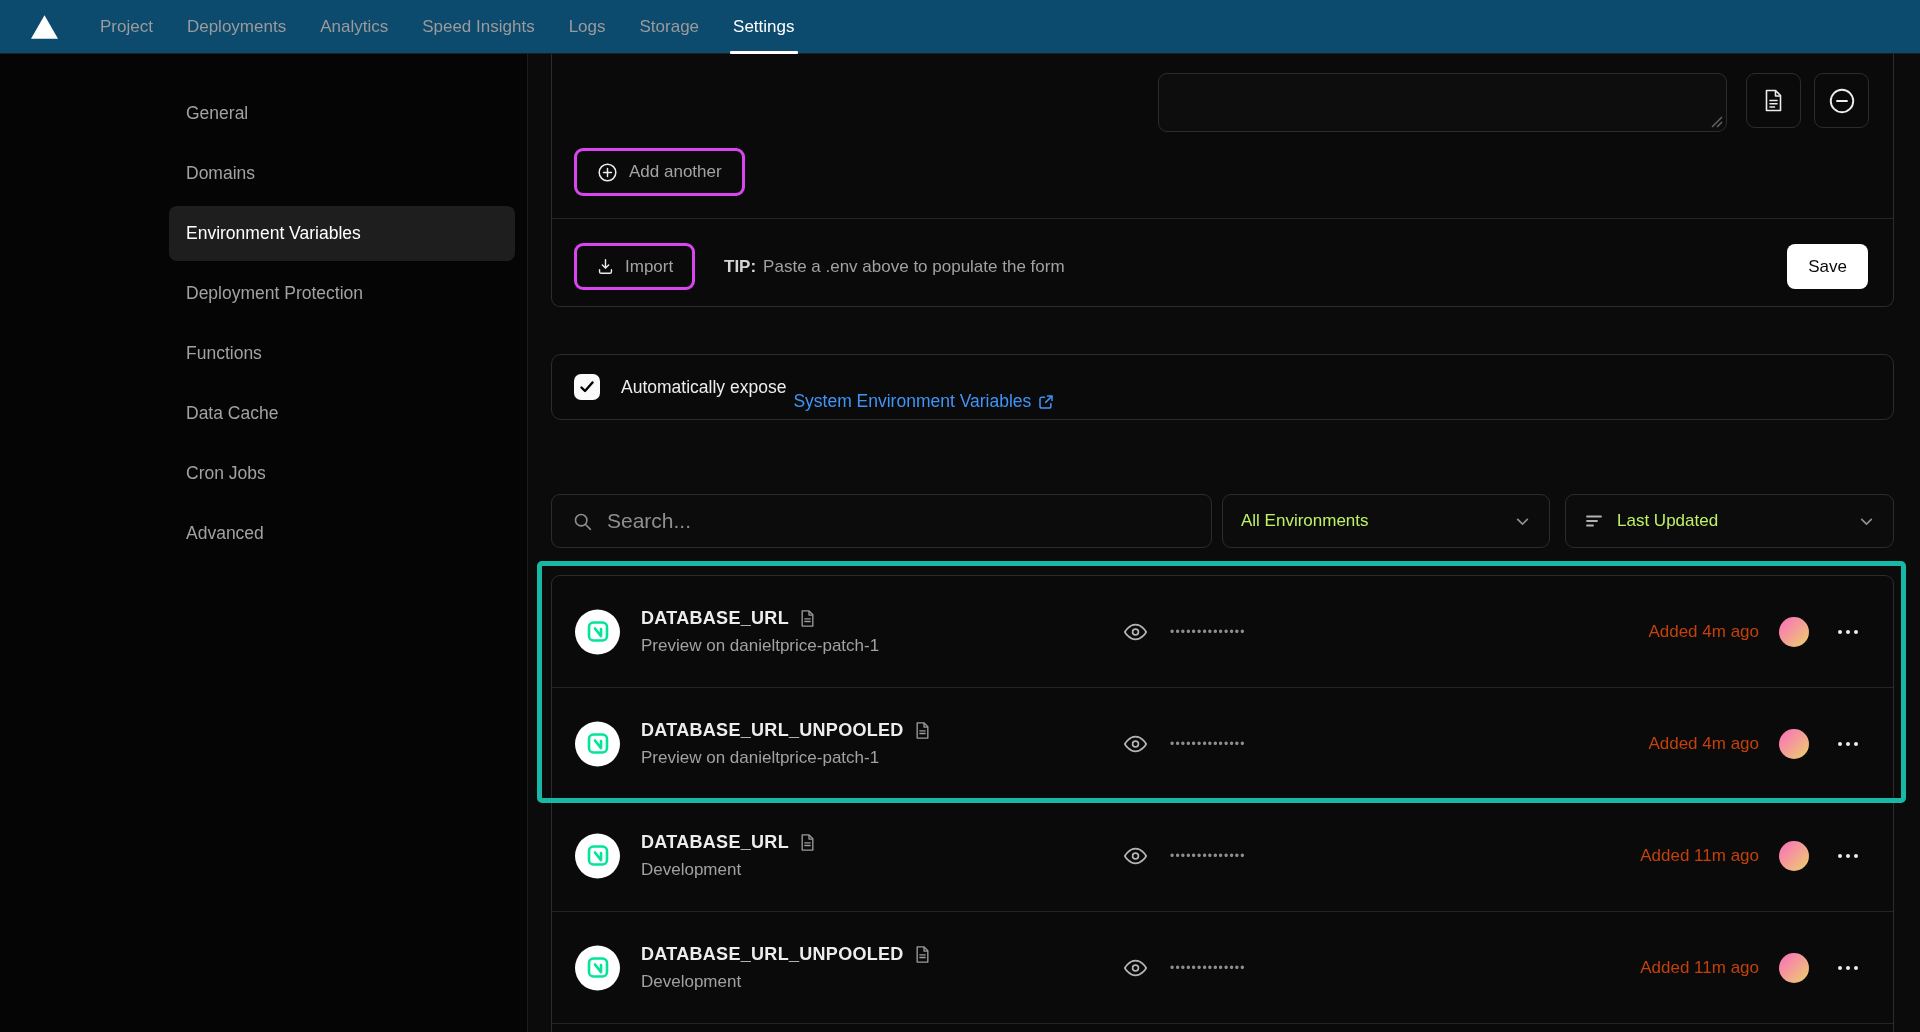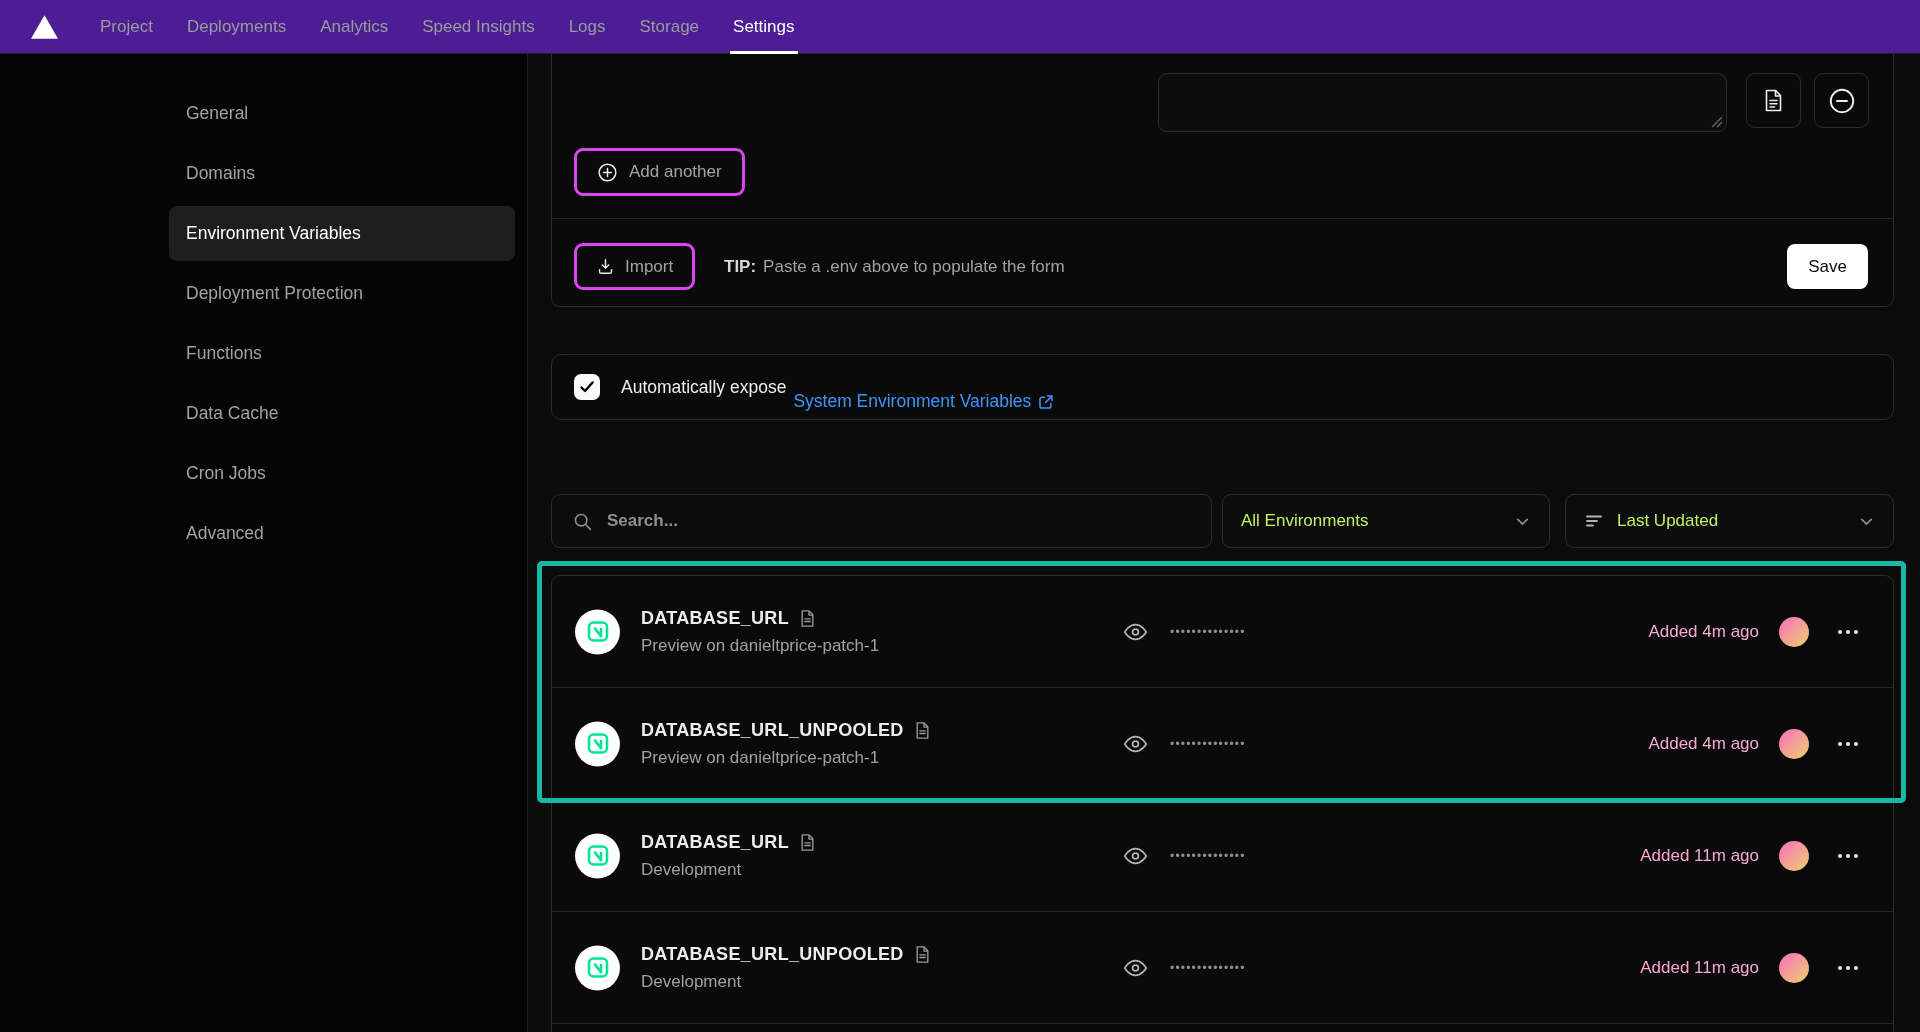--- a/index.html
+++ b/index.html
@@ -1,21 +1,21 @@
 <!DOCTYPE html>
 <html><head>
 <meta charset="utf-8">
 <style>
   * { margin:0; padding:0; box-sizing:border-box; }
   html,body { width:1920px; height:1032px; background:#000; overflow:hidden;
     font-family:"Liberation Sans", sans-serif; color:#ededed; }
 
   
   .topnav { position:absolute; left:0; top:0; width:1920px; height:54px;
-    background:#4c1d95; border-bottom:1px solid #1f1f1f;
+    background:#0c4a6e; border-bottom:1px solid #1f1f1f;
     display:flex; align-items:center; padding-left:31px; z-index:20; }
   .logo { width:30px; display:flex; align-items:center; }
   .navlist { display:flex; height:54px; margin-left:22px; }
   .nav-item { position:relative; height:54px; display:flex; align-items:center;
     padding:0 17px; font-size:17px; color:#9b9b9b; cursor:pointer; white-space:nowrap; }
   .nav-item.active { color:#fff; }
   .nav-item.active::after { content:""; position:absolute; left:14px; right:14px;
     bottom:0; height:2.5px; background:#fff; border-radius:1px; }
 
   
@@ -67,21 +67,21 @@
     display:grid; place-items:center; cursor:pointer; flex:none; }
   .sysenv-text { margin-left:21px; font-size:17.5px; color:#ededed; display:flex; align-items:center; }
   .sysenv-link { color:#4094f7; margin-left:7px; display:flex; align-items:center; gap:6px;
     text-decoration:none; cursor:pointer;margin-top:29px; }
 
   
   .search-box { position:absolute; left:23px; top:440px; width:661px; height:54px;
     background:#0c0c0c; border:1px solid #2c2c2c; border-radius:9px;
     display:flex; align-items:center; padding-left:20px; gap:14px; }
   .search-box input { flex:1; background:transparent; border:none; outline:none;
-    color:#ededed; font-size:17px; height:100%;font-weight:bold; }
+    color:#ededed; font-size:21px; height:100%; }
   .search-box input::placeholder { color:#8f8f8f; }
   .select { position:absolute; top:440px; height:54px; background:#0c0c0c;
     border:1px solid #2c2c2c; border-radius:9px; display:flex; align-items:center;
     padding:0 18px; font-size:17px; color:#bef264; cursor:pointer; gap:13px; }
   .select .chev { margin-left:auto; display:flex; }
   .env-select { left:694px; width:328px; }
   .sort-select { left:1037px; width:329px; }
 
   
   .table-card { left:23px; top:521px; width:1343px; height:470px;
@@ -91,21 +91,21 @@
     width:45px; height:45px; border-radius:50%; background:#fff; display:grid; place-items:center; }
   .namewrap { position:absolute; left:89px; top:50%; transform:translateY(-50%); }
   .nameline { display:flex; align-items:center; gap:10px; }
   .varname { font-size:18px; font-weight:700; letter-spacing:.3px; color:#ededed; }
   .target { margin-top:7px; font-size:17px; color:#a1a1a1; }
   .middle { position:absolute; left:570px; top:50%; transform:translateY(-50%);
     display:flex; align-items:center; gap:21px; }
   .masked { font-size:12px; letter-spacing:1.2px; color:#8f8f8f; }
   .rightgrp { position:absolute; right:30px; top:50%; transform:translateY(-50%);
     display:flex; align-items:center; }
-  .added { font-size:17px; color:#f9a8d4; margin-right:20px; }
+  .added { font-size:17px; color:#c2410c; margin-right:20px; }
   .avatar { width:30px; height:30px; border-radius:50%; margin-right:24px;
     background:linear-gradient(135deg,#f97bb4 15%,#eec377 85%); }
   .menu-btn { width:30px; height:28px; display:flex; align-items:center; justify-content:center;
     gap:4px; background:transparent; border:none; cursor:pointer; }
   .menu-btn i { width:4px; height:4px; border-radius:50%; background:#ededed; display:block; }
 
   
   .annotation { position:absolute; left:9px; top:507px; width:1369px; height:242px;
     border:5px solid #17b8a5; border-radius:5px; z-index:6; pointer-events:none; }
 

